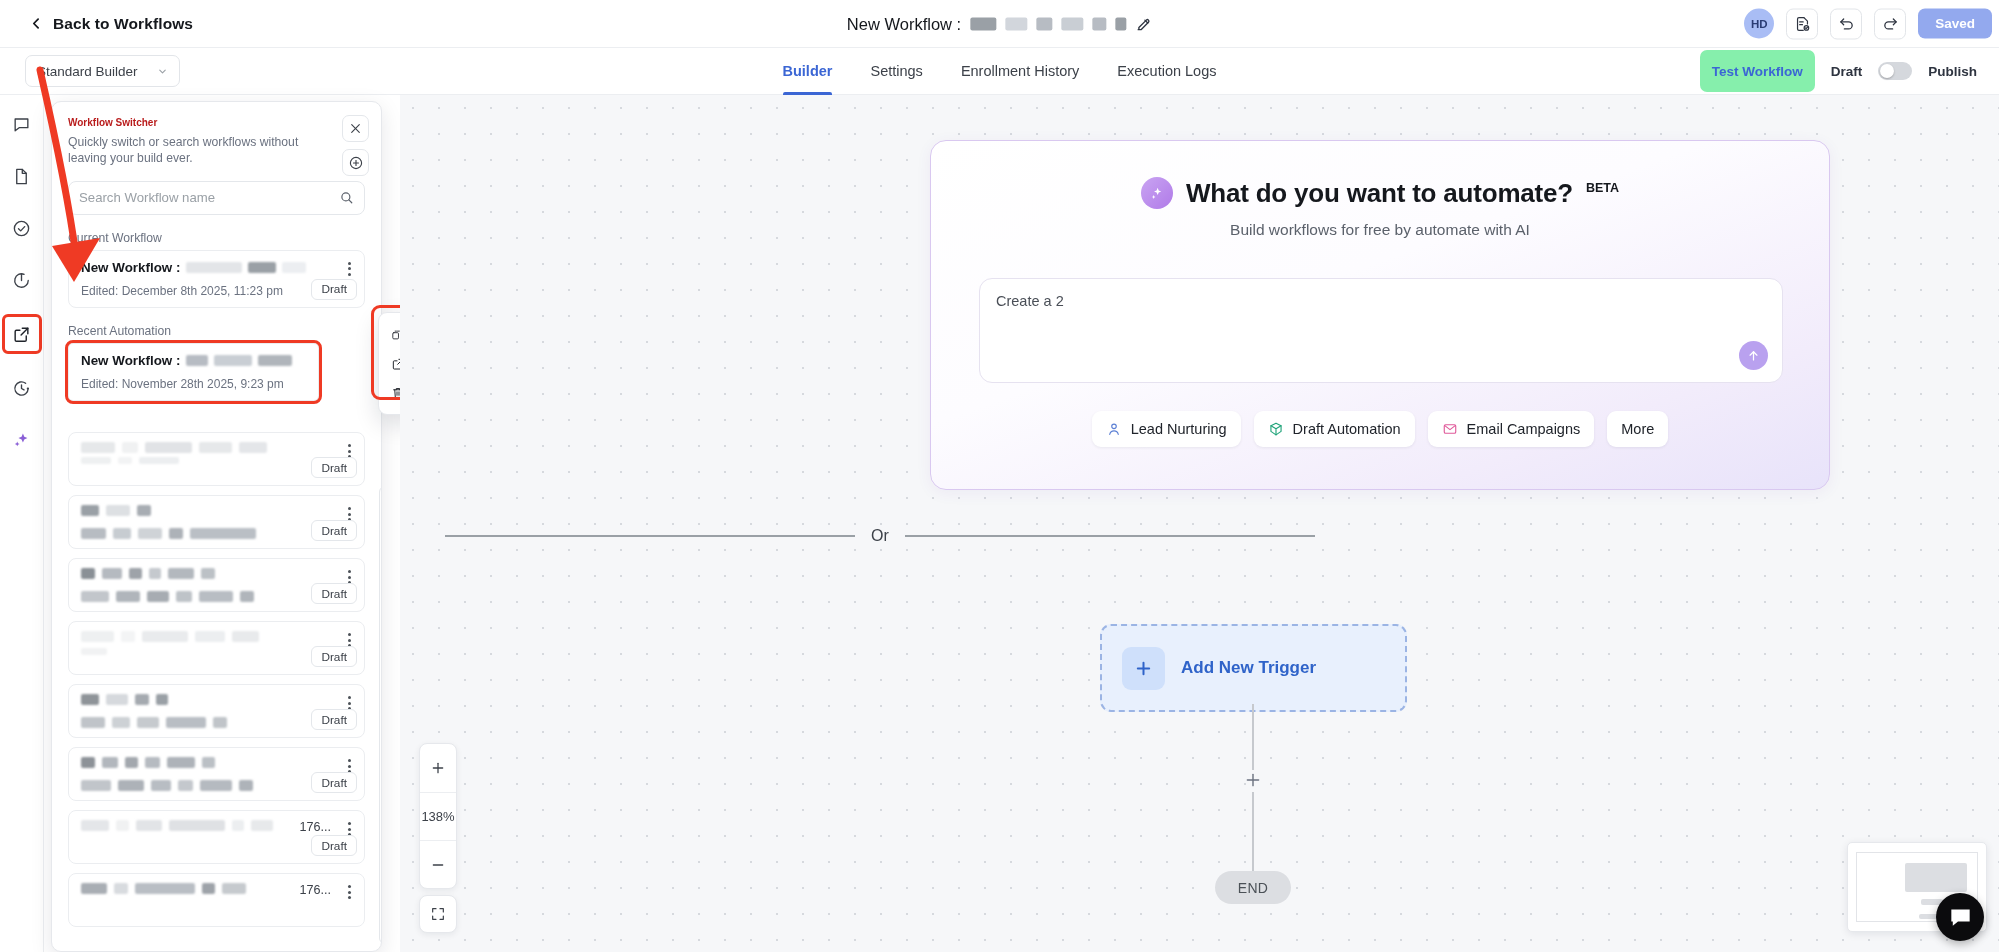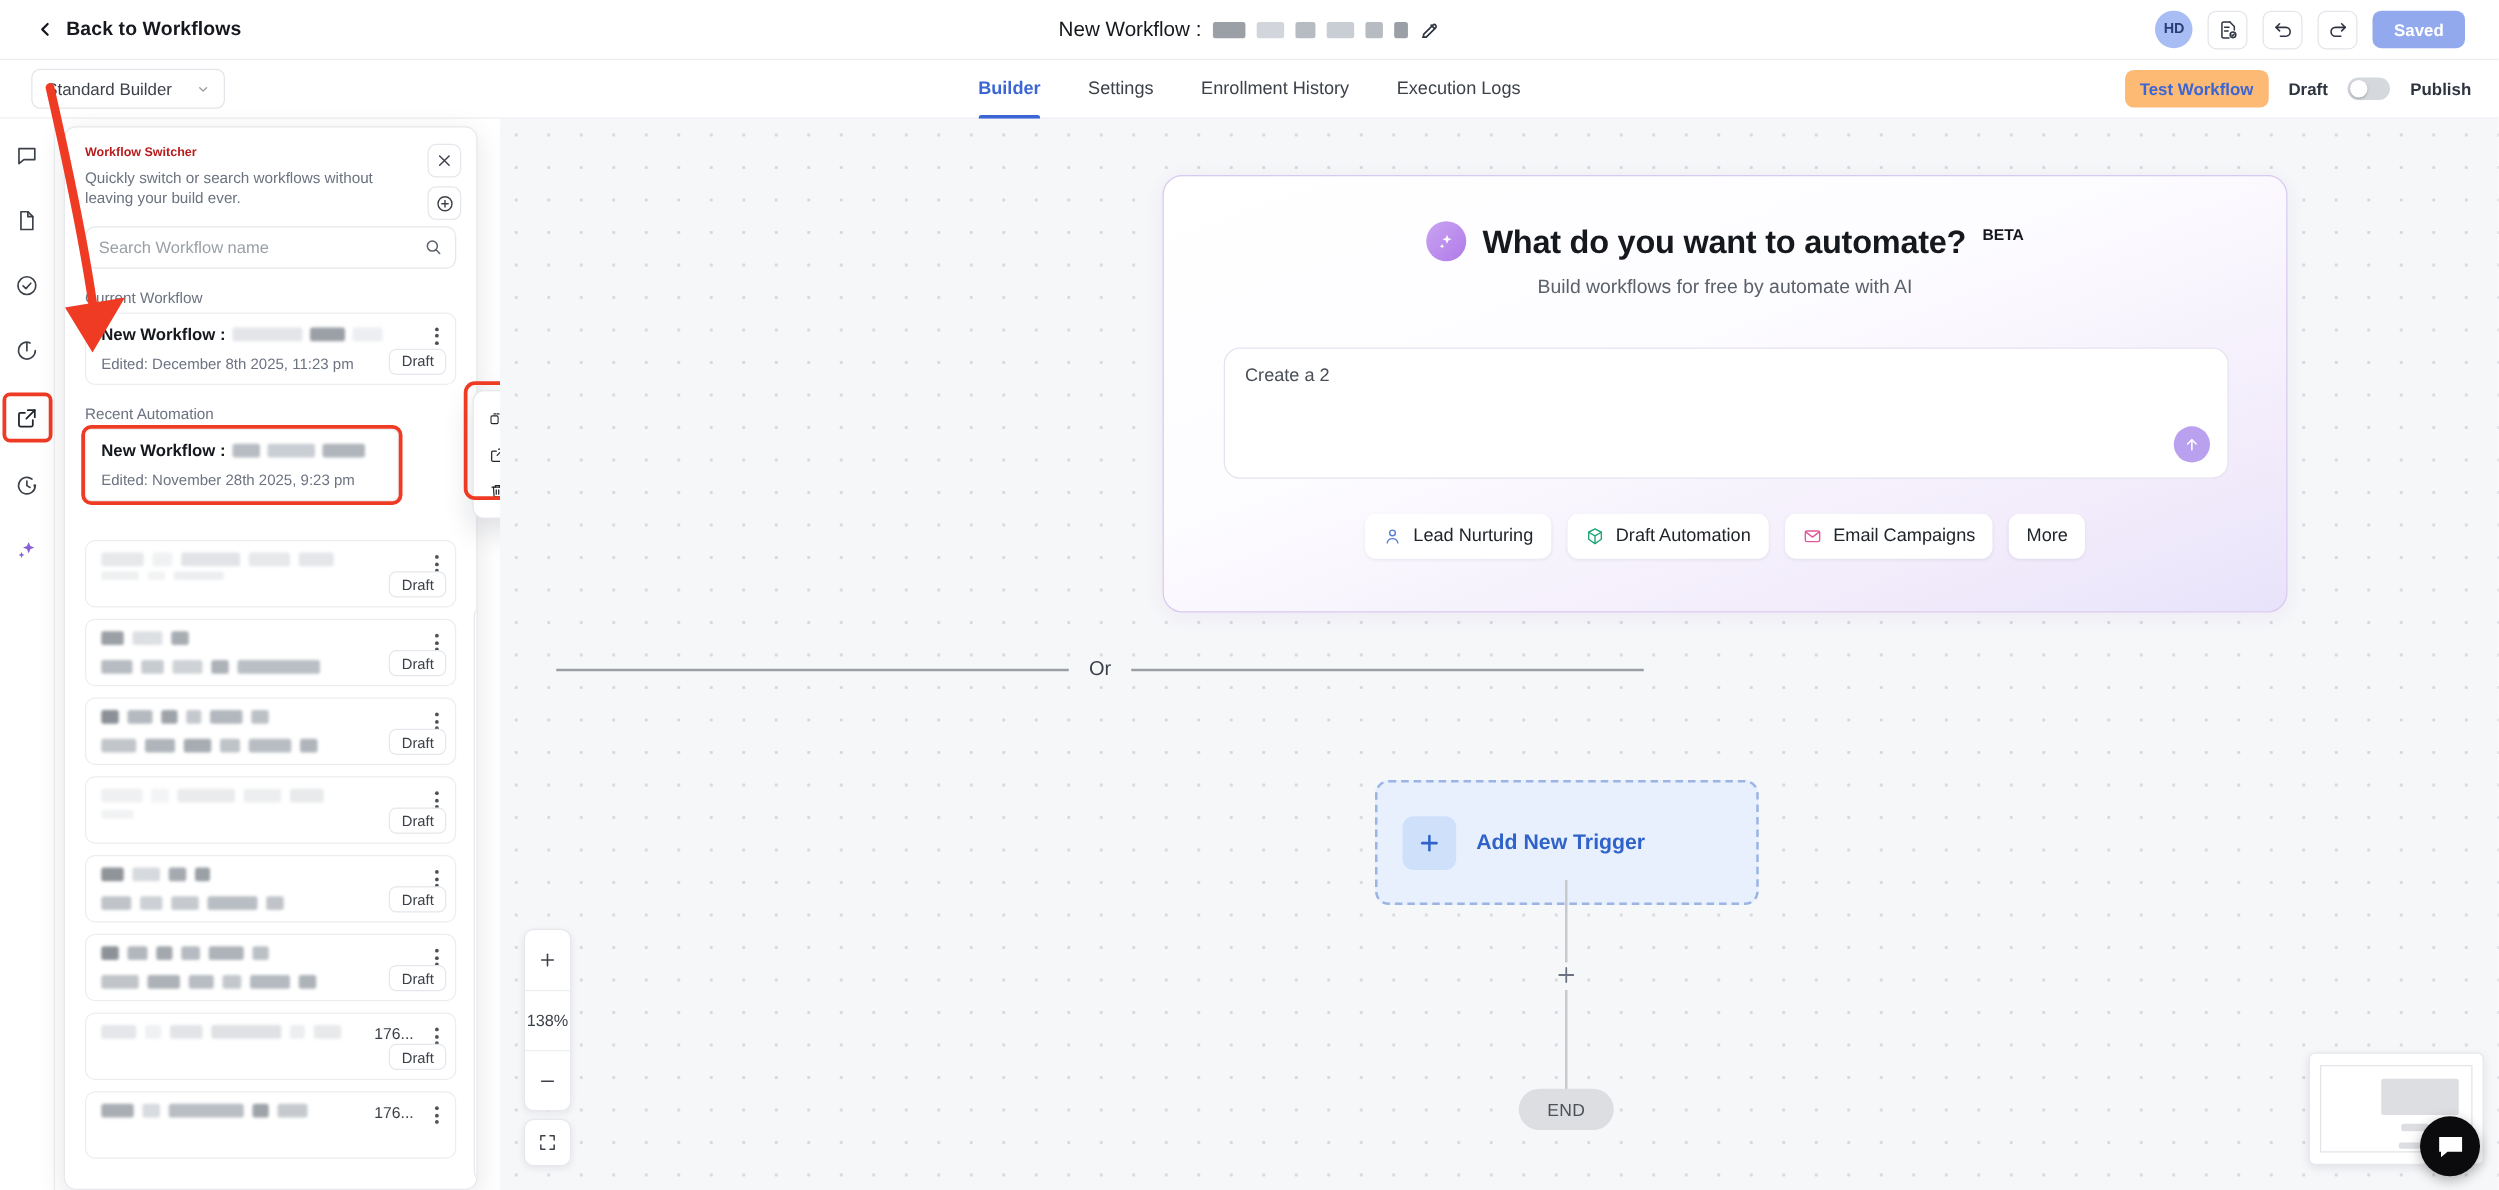--- a/index.html
+++ b/index.html
@@ -33,22 +33,22 @@
   .redact { display: inline-block; border-radius: 2px; vertical-align: middle; }
   .redact.r1 { width: 26px; height: 13px; background: #9aa0a6; }
   .redact.r2 { width: 22px; height: 13px; background: #d2d6dc; }
   .redact.r3 { width: 16px; height: 13px; background: #b7bcc3; }
   .redact.r4 { width: 22px; height: 13px; background: #c9ced4; }
   .redact.r5 { width: 14px; height: 13px; background: #b7bcc3; }
   .redact.r6 { width: 11px; height: 13px; background: #9aa0a6; }
   .pencil-icon { width: 17px; height: 17px; cursor: pointer; display: block; }
 
   .top-right {
-    position: absolute; right: 27px; top: 50%; transform: translateY(-50%);
-    display: flex; align-items: center; gap: 12px;
+    position: absolute; right: 7px; top: 50%; transform: translateY(-50%);
+    display: flex; gap: 12px;
   }
   .avatar {
     width: 30px; height: 30px; border-radius: 50%;
     background: #a9bdf5; color: #2a3c74;
     font-size: 11.5px; font-weight: 700;
     display: flex; align-items: center; justify-content: center;
     cursor: pointer;
   }
   .icon-btn {
     width: 32px; height: 31px; border: 1px solid #e2e5e9; border-radius: 7px;
@@ -88,22 +88,22 @@
   .tab.active { color: #3b66d4; font-weight: 600; }
   .tab.active::after {
     content: ""; position: absolute; left: 0; right: 0; bottom: 0;
     height: 3px; background: #3b66d4; border-radius: 2px 2px 0 0;
   }
   .subbar-right {
     position: absolute; right: 22px; top: 50%; transform: translateY(-50%);
     display: flex; align-items: center; gap: 16px;
   }
   .test-wf {
-    height: 30px; padding: 0 12px; border-radius: 7px;
-    background: #fdba74; color: #3b66d4;
+    height: 42px; padding: 0 12px; border-radius: 7px;
+    background: #86efac; color: #3b66d4;
     font-size: 13.5px; font-weight: 600;
     display: flex; align-items: center; cursor: pointer;
   }
   .pub-label { font-size: 13.5px; color: #2e3440; font-weight: 600; }
   .toggle {
     width: 34px; height: 18px; border-radius: 10px; background: #d5d8dd;
     position: relative; cursor: pointer;
   }
   .toggle .knob {
     position: absolute; top: 2px; left: 2px;
@@ -272,21 +272,21 @@
 
   .or-row {
     position: absolute; top: 432px; left: 45px; width: 870px;
     display: flex; align-items: center; gap: 16px;
   }
   .or-line { flex: 1; height: 1.5px; background: #9aa0a6; }
   .or-text { font-size: 16px; color: #3c4149; }
 
   .trigger-node {
     position: absolute; left: 700px; top: 529px;
-    width: 307px; height: 100px;
+    width: 307px; height: 88px;
     border: 2px dashed #9bb4e4; border-radius: 11px;
     background: #e8f0fd;
     display: flex; align-items: center; gap: 16px; padding-left: 20px;
     cursor: pointer;
   }
   .trigger-plus {
     width: 43px; height: 43px; border-radius: 9px; background: #cfe0fb;
     display: flex; align-items: center; justify-content: center;
   }
   .trigger-label { font-size: 17px; font-weight: 700; color: #2f63c9; }

